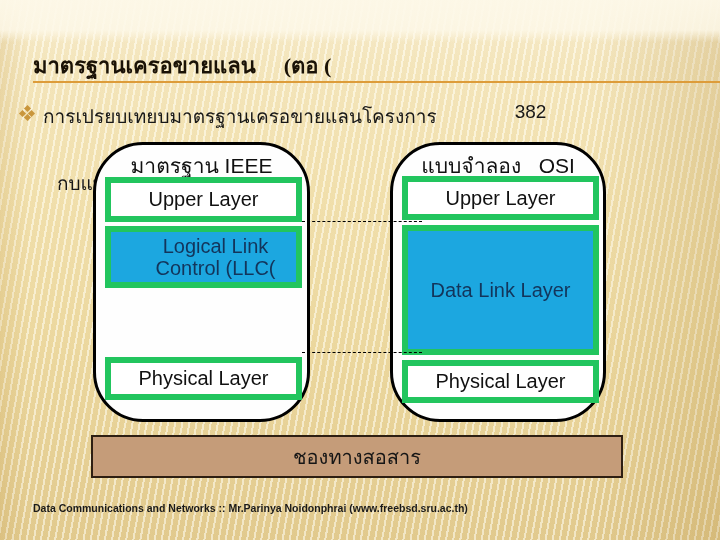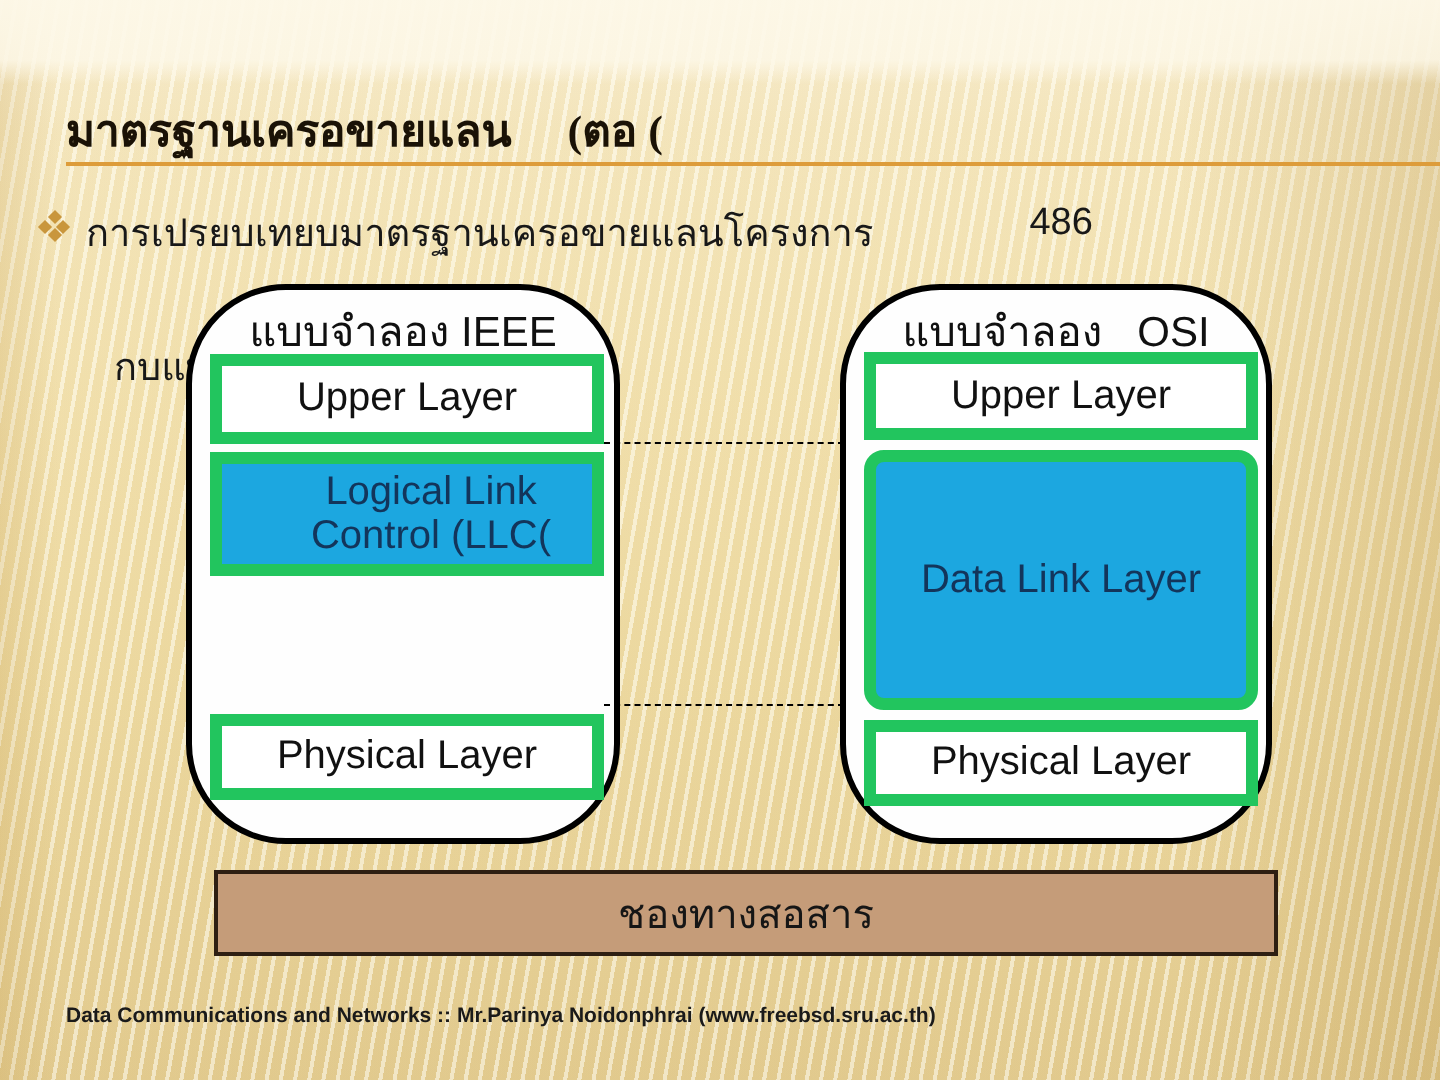--- a/index.html
+++ b/index.html
@@ -40,48 +40,48 @@
   .line2{
     position:absolute;left:57px;top:138px;
     font-size:19px;color:#181818;z-index:1;margin-top:30px;
   }
   .col{
     position:absolute;top:142px;width:217px;height:280px;
     background:#FEFEFE;border:3px solid #000;border-radius:50px;
     box-sizing:border-box;z-index:2;
   }
   .col.ieee{left:93px;}
-  .col.osi{left:420px;width:216px;}
+  .col.osi{left:390px;width:216px;}
   .col-title{
     position:absolute;top:4px;left:0;right:0;
     text-align:center;font-size:21px;color:#101010;white-space:pre;
   }
   .layer{
     position:absolute;left:9px;width:197px;
     box-sizing:border-box;border:6px solid #22c55e;background:#fff;
     display:flex;align-items:center;justify-content:center;
     text-align:center;font-size:20px;line-height:1.12;color:#111;
   }
   .layer.cyan{background:#1CA7E0;color:#13355B;}
   .layer.lightblue{background:#AACAF2;color:#13355B;}
   .ieee-upper{top:32px;height:45px;}
   .ieee-llc{top:81px;height:62px;padding-left:24px;}
   .ieee-mac{top:146px;height:61px;}
   .ieee-phy{top:212px;height:43px;}
   .osi-upper{top:31px;height:44px;}
-  .osi-dll{top:80px;height:130px;border-radius:10px;}
+  .osi-dll{top:80px;height:130px;}
   .osi-phy{top:215px;height:43px;}
   .dashed{
     position:absolute;left:302px;width:120px;height:0;
     border-top:1.5px dashed #000;z-index:3;
   }
   .dashed.d1{top:221px;}
   .dashed.d2{top:352px;}
   .tanbar{
-    position:absolute;left:107px;top:435px;width:532px;height:43px;
+    position:absolute;left:91px;top:435px;width:532px;height:43px;
     box-sizing:border-box;background:#C59C79;border:2px solid #2E1F12;
     display:flex;align-items:center;justify-content:center;gap:44px;
     font-size:20px;color:#161616;z-index:2;
   }
   .footer{
     position:absolute;left:33px;top:502px;
     font-size:10.5px;font-weight:bold;color:#1A1A1A;
   }
 </style>
 </head>
@@ -91,26 +91,26 @@
 
   <div class="title-row">
     <span>มาตรฐานเครอขายแลน</span>
     <span>(ตอ (</span>
   </div>
   <div class="title-underline"></div>
 
   <div class="bullet-row">
     <span class="bullet-icon"><i></i><i></i><i></i><i></i></span>
     <span>การเปรยบเทยบมาตรฐานเครอขายแลนโครงการ</span>
-    <span class="bullet-num">486</span>
+    <span class="bullet-num">382</span>
   </div>
   <div class="line2">กบแบ</div>
 
   <div class="col ieee">
-    <div class="col-title">แบบจำลอง IEEE</div>
+    <div class="col-title">มาตรฐาน IEEE</div>
     <div class="layer ieee-upper">Upper Layer</div>
     <div class="layer cyan ieee-llc">Logical Link Control (LLC(</div>
     <div class="layer ieee-phy">Physical Layer</div>
   </div>
 
   <div class="dashed d1"></div>
   <div class="dashed d2"></div>
 
   <div class="col osi">
     <div class="col-title">แบบจำลอง   OSI</div>

